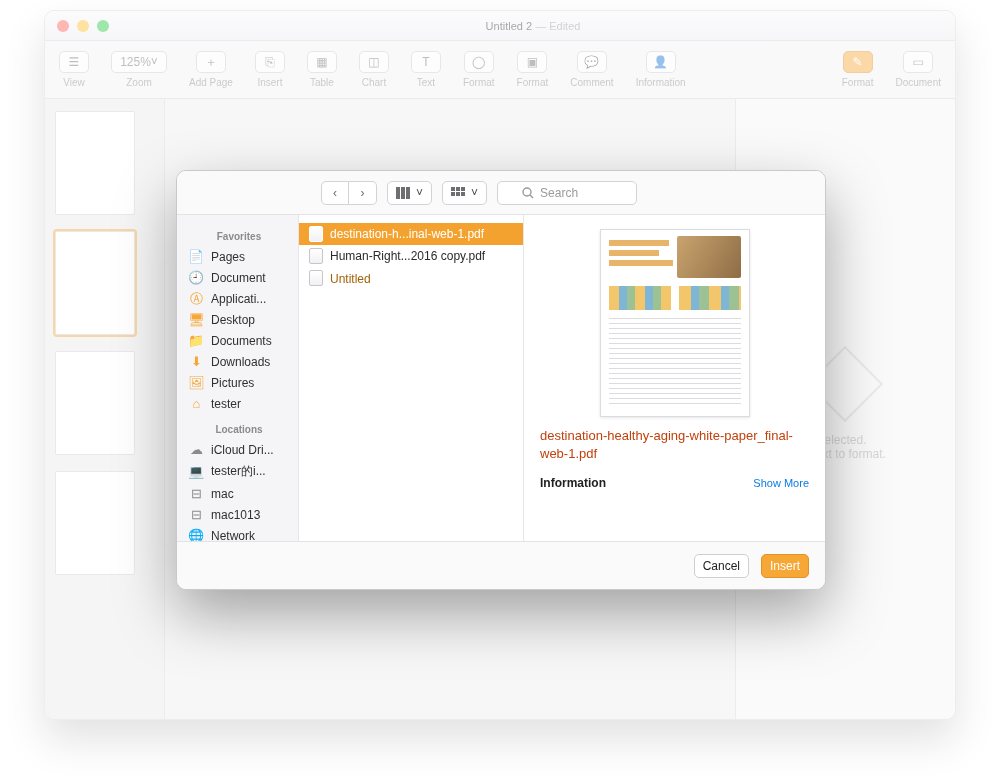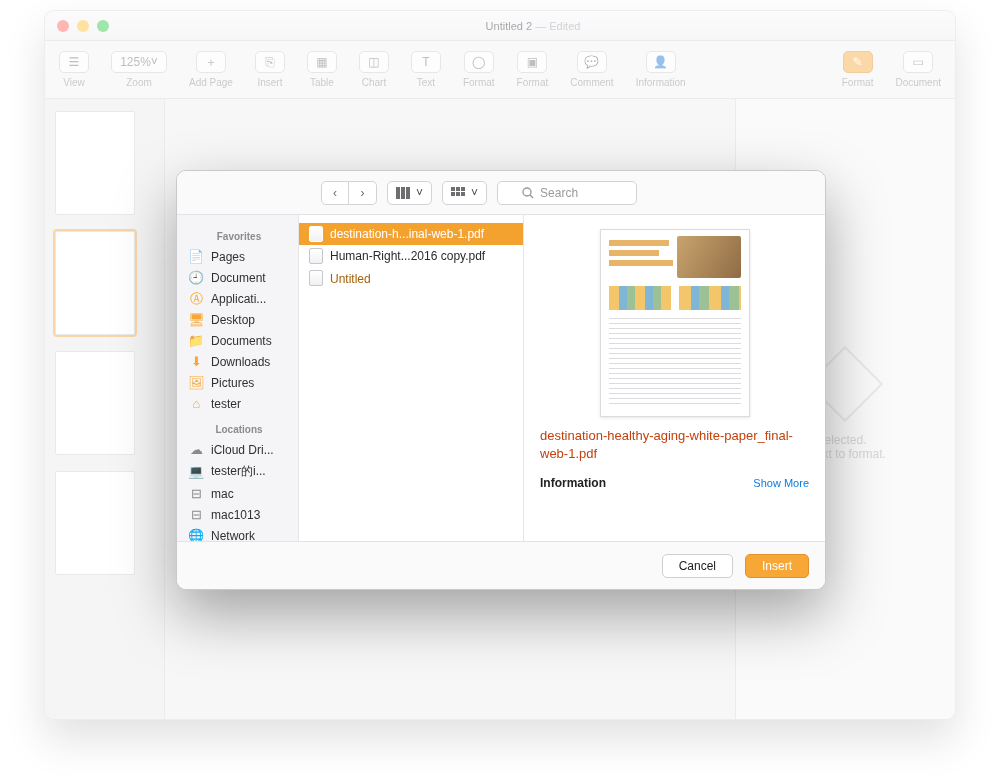--- a/index.html
+++ b/index.html
@@ -87,21 +87,21 @@
   .pv-thumb .bar3{position:absolute;left:8px;top:30px;width:64px;height:6px;background:#e8b469;}
   .pv-thumb .chartA{position:absolute;left:8px;top:56px;width:62px;height:24px;background:repeating-linear-gradient(90deg,#f3c66b 0 10px,#7fb6d6 10px 18px,#9cc194 18px 26px);}
   .pv-thumb .chartB{position:absolute;left:78px;top:56px;width:62px;height:24px;background:repeating-linear-gradient(90deg,#f3c66b 0 12px,#7fb6d6 12px 20px,#9cc194 20px 30px);}
   .pv-thumb .txt{position:absolute;left:8px;top:88px;right:8px;bottom:8px;background:repeating-linear-gradient(#dcdce0 0 1px, transparent 1px 5px);}
   .pv-name{font-size:13px;color:#c2410c;line-height:1.35;}
   .pv-meta{color:#8a8a8e;}
   .pv-info{display:flex;justify-content:space-between;align-items:center;margin-top:4px;}
   .pv-info .lbl{font-weight:600;color:#222;}
   .pv-info .more{color:#0a7de3;font-size:11px;}
   .sheet-footer{height:48px;border-top:1px solid #e3e3e6;display:flex;align-items:center;justify-content:flex-end;gap:12px;padding:0 16px;background:#fafafb;}
-  .btn{height:24px;padding:0 16px;border-radius:5px;border:1px solid #cfcfd2;background:#fff;font-size:12px;color:#222;display:flex;align-items:center;}
+  .btn{height:24px;padding:0 8px;border-radius:5px;border:1px solid #cfcfd2;background:#fff;font-size:12px;color:#222;display:flex;align-items:center;}
   .btn.primary{background:#f6a735;border-color:#e2922b;color:#fff;font-weight:500;}
   .folder-ico{width:15px;height:11px;background:#6fb3f0;border-radius:1px;position:relative;display:inline-block;}
   .folder-ico::before{content:"";position:absolute;left:0;top:-3px;width:6px;height:3px;background:#6fb3f0;border-radius:1px 1px 0 0;}
   svg{display:block;}
 </style>
 </head>
 <body>
 
 <div class="bg">
   <div class="app-window">

